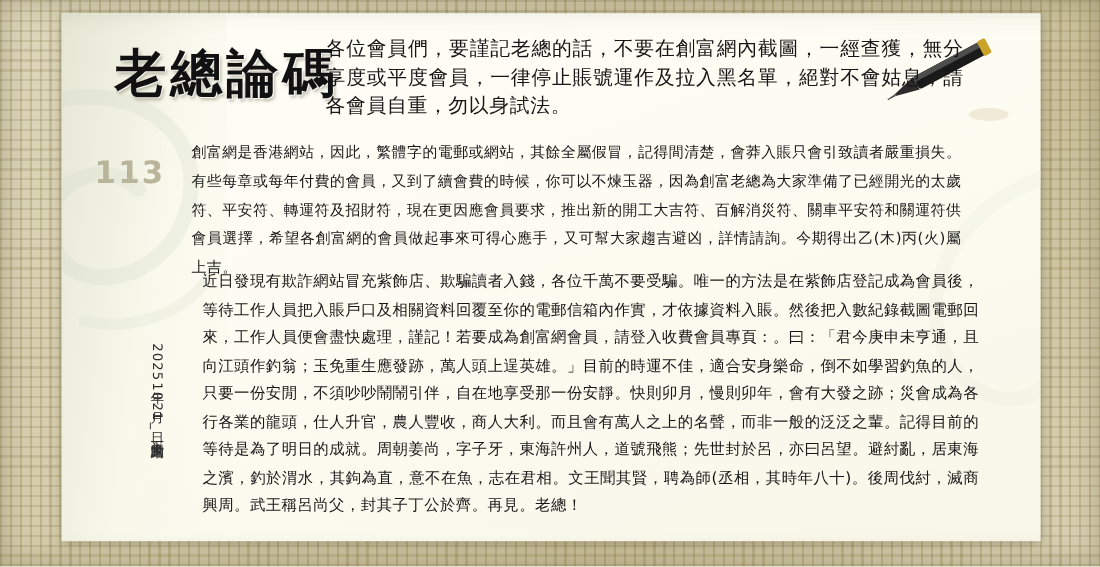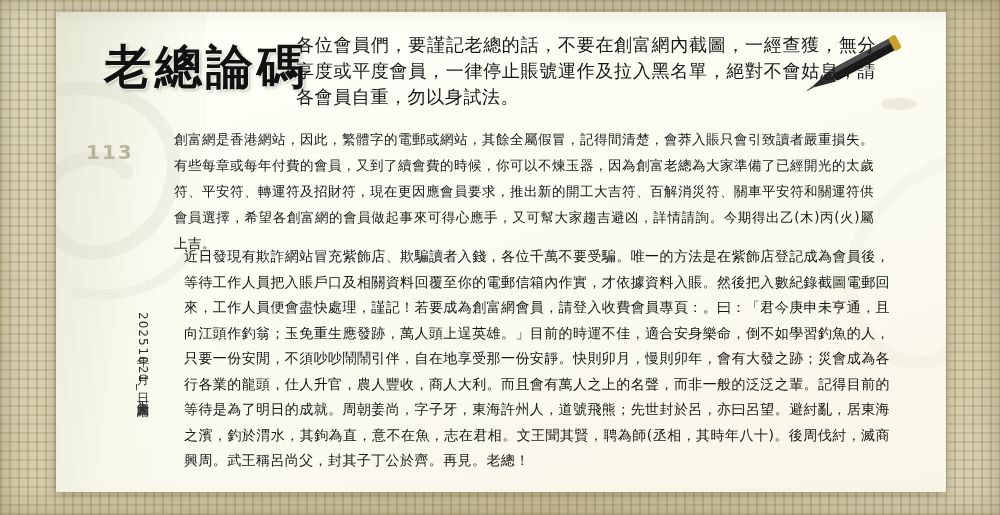--- a/index.html
+++ b/index.html
@@ -84,21 +84,21 @@
     height: 100%;
     background: linear-gradient(100deg, rgba(224,226,205,0.85) 0%, rgba(243,244,228,0.45) 55%, rgba(255,255,250,0) 100%);
     z-index: 1;
   }
 
   .issue-number {
     position: absolute;
     left: 30px;
     top: 128px;
     font-family: "DejaVu Sans", sans-serif;
-    font-size: 20px;
+    font-size: 28px;
     font-weight: bold;
     color: #b9b49a;
     letter-spacing: 2px;
     z-index: 5;
   }
 
   .date-vertical {
     position: absolute;
     left: 78px;
     top: 300px;

